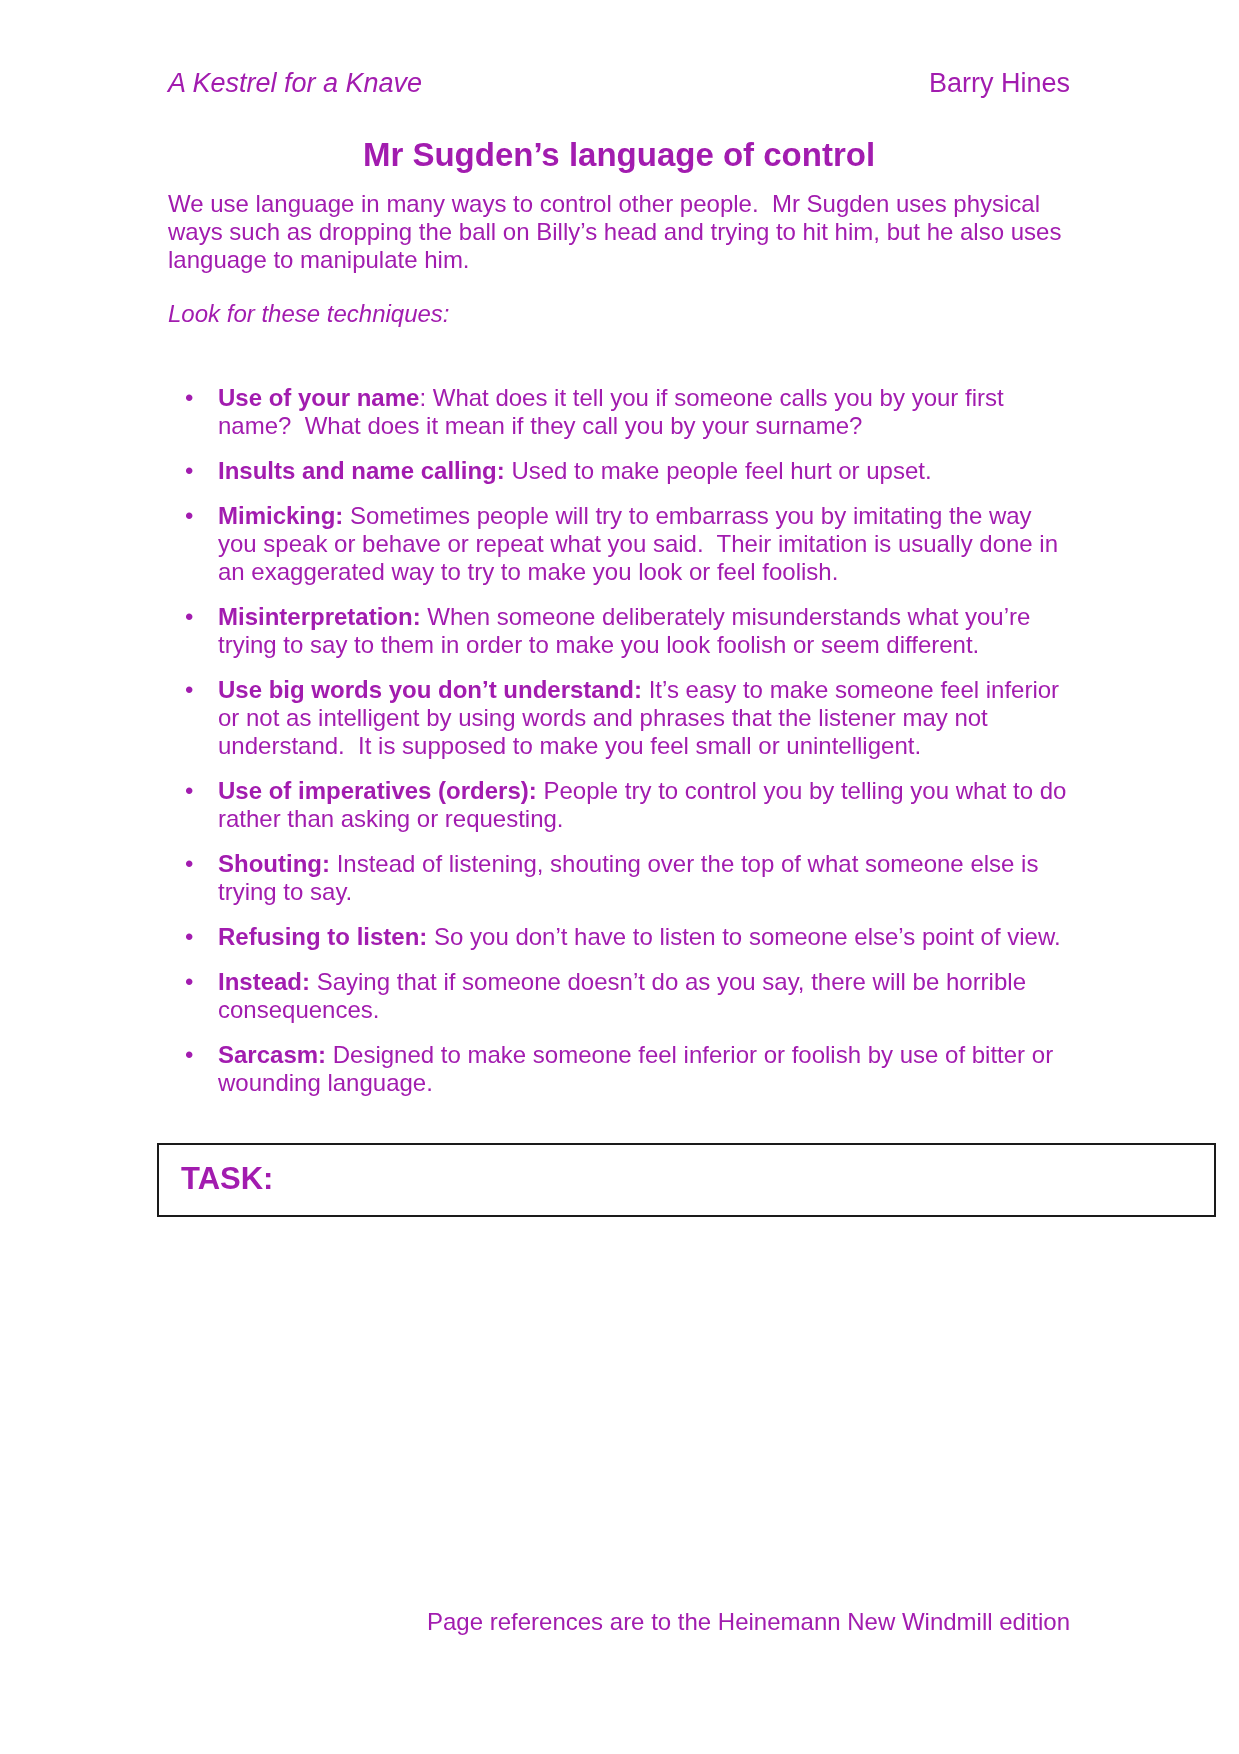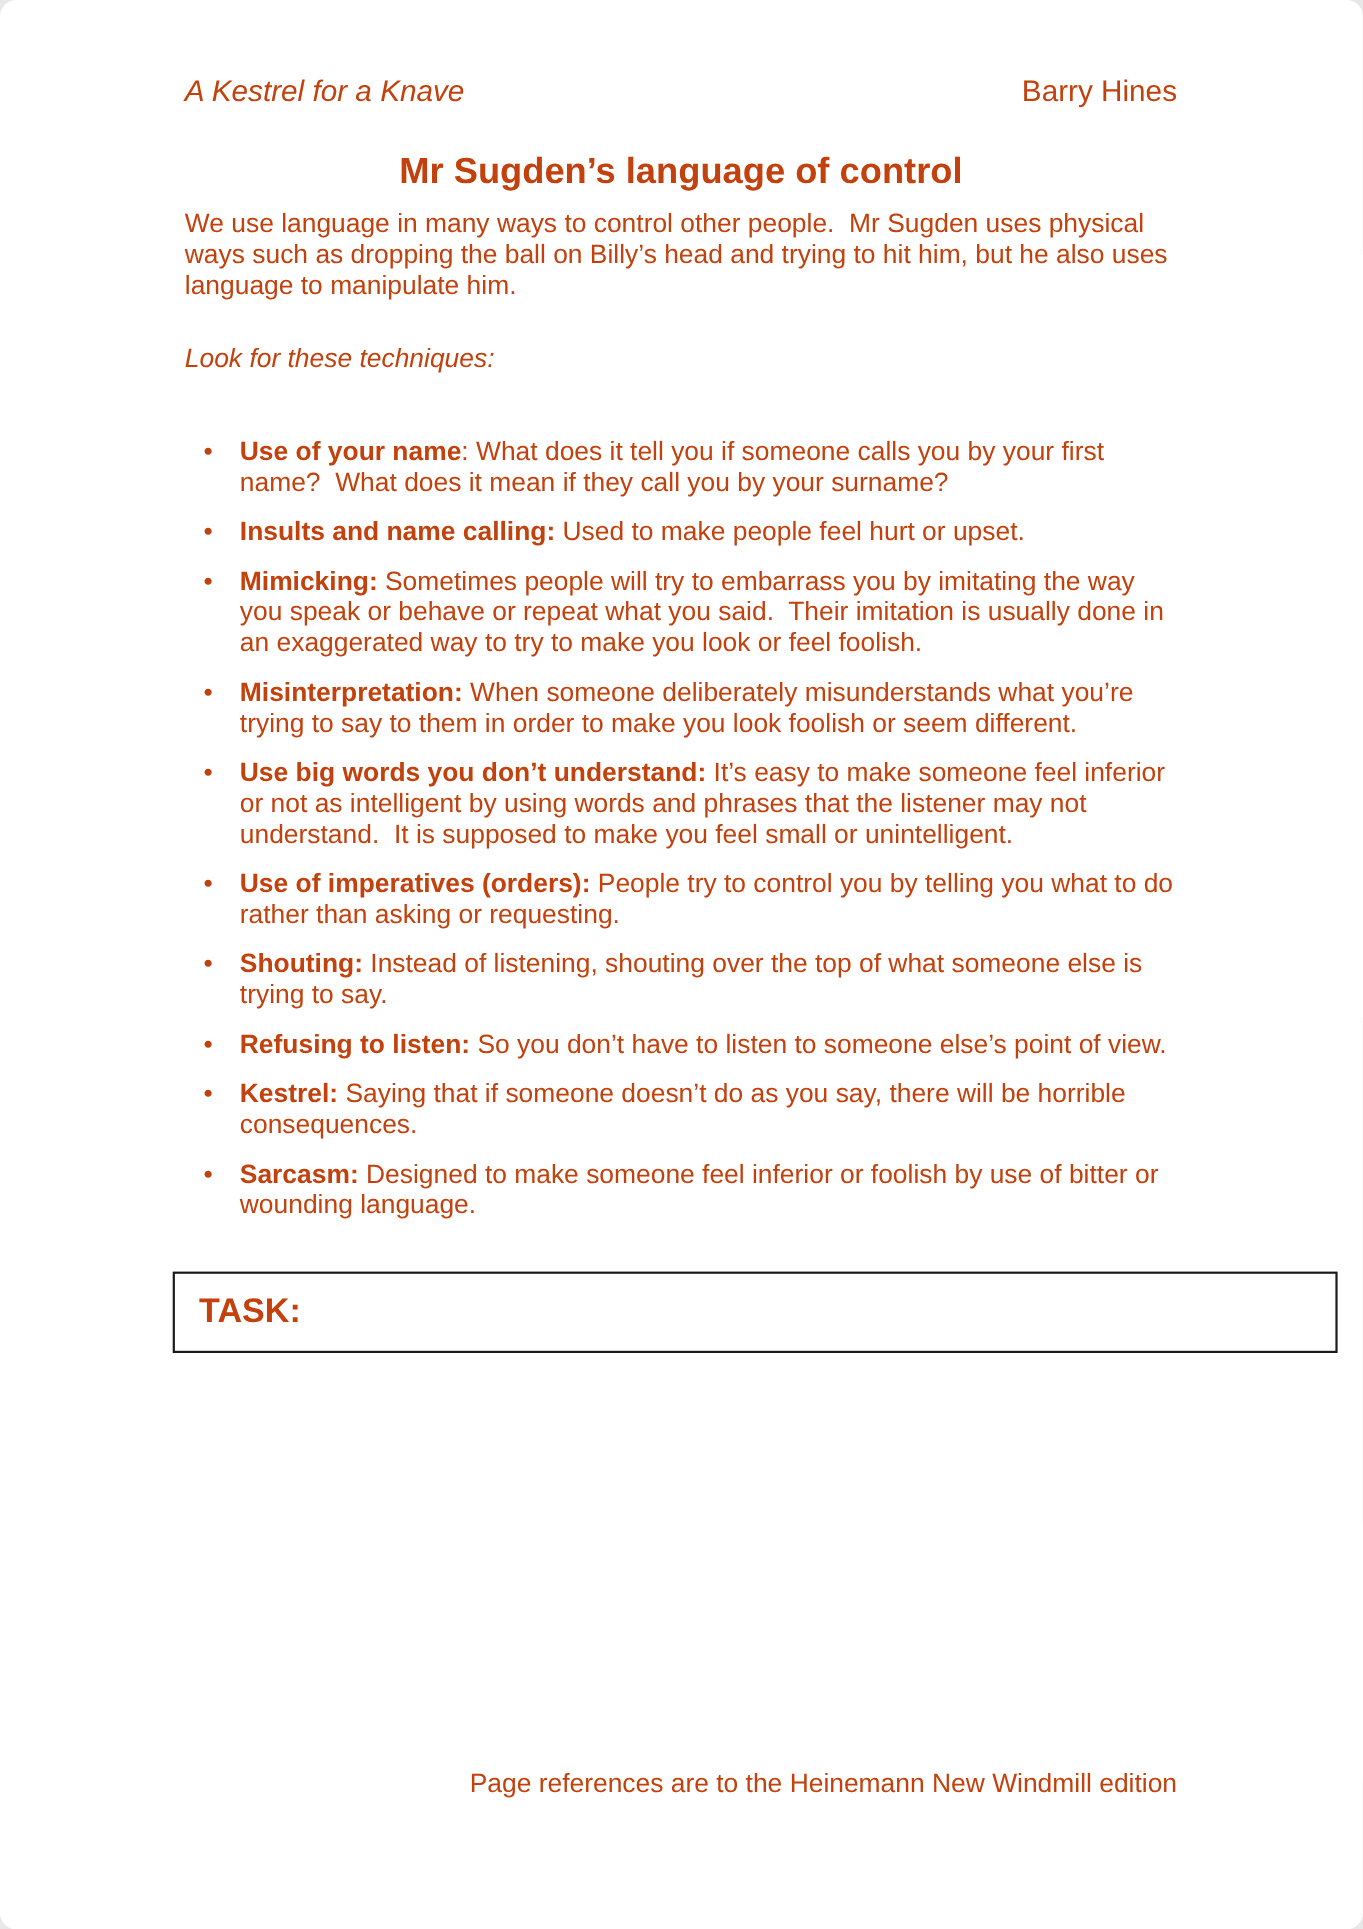--- a/index.html
+++ b/index.html
@@ -3,24 +3,23 @@
 <meta charset="utf-8">
 <style>
   * { margin: 0; padding: 0; box-sizing: border-box; }
   html, body { background: #e8e8e8; }
   .page {
     position: relative;
     width: 1239px;
     height: 1754px;
     margin: 0 auto;
     background: #ffffff;
-    color: #c2410c;
+    color: #a21caf;
     font-family: "Liberation Sans", sans-serif;
     overflow: hidden;
-    border-radius: 15px;
   }
   .content {
     padding: 68px 169px 0 168px;
   }
   .doc-header {
     display: flex;
     justify-content: space-between;
     align-items: baseline;
     font-size: 27px;
     line-height: 30px;
@@ -33,21 +32,21 @@
     line-height: 38px;
     font-weight: bold;
   }
   .intro {
     margin-top: 16px;
     font-size: 24px;
     line-height: 28px;
     white-space: pre-wrap;
   }
   .lead-in {
-    margin-top: 39px;
+    margin-top: 26px;
     font-size: 24px;
     line-height: 28px;
     font-style: italic;
   }
   ul.techniques {
     margin-top: 56px;
     list-style: none;
   }
   ul.techniques li {
     position: relative;
@@ -123,21 +122,21 @@
 
     <ul class="techniques">
         <li><span class="bullet">•</span><span class="li-text"><span class="term">Use of your name</span><span>: What does it tell you if someone calls you by your first name?  What does it mean if they call you by your surname?</span></span></li>
         <li><span class="bullet">•</span><span class="li-text"><span class="term">Insults and name calling:</span><span> Used to make people feel hurt or upset.</span></span></li>
         <li><span class="bullet">•</span><span class="li-text"><span class="term">Mimicking:</span><span> Sometimes people will try to embarrass you by imitating the way you speak or behave or repeat what you said.  Their imitation is usually done in an exaggerated way to try to make you look or feel foolish.</span></span></li>
         <li><span class="bullet">•</span><span class="li-text"><span class="term">Misinterpretation:</span><span> When someone deliberately misunderstands what you’re trying to say to them in order to make you look foolish or seem different.</span></span></li>
         <li><span class="bullet">•</span><span class="li-text"><span class="term">Use big words you don’t understand:</span><span> It’s easy to make someone feel inferior or not as intelligent by using words and phrases that the listener may not understand.  It is supposed to make you feel small or unintelligent.</span></span></li>
         <li><span class="bullet">•</span><span class="li-text"><span class="term">Use of imperatives (orders):</span><span> People try to control you by telling you what to do rather than asking or requesting.</span></span></li>
         <li><span class="bullet">•</span><span class="li-text"><span class="term">Shouting:</span><span> Instead of listening, shouting over the top of what someone else is trying to say.</span></span></li>
         <li><span class="bullet">•</span><span class="li-text"><span class="term">Refusing to listen:</span><span> So you don’t have to listen to someone else’s point of view.</span></span></li>
-        <li><span class="bullet">•</span><span class="li-text"><span class="term">Kestrel:</span><span> Saying that if someone doesn’t do as you say, there will be horrible consequences.</span></span></li>
+        <li><span class="bullet">•</span><span class="li-text"><span class="term">Instead:</span><span> Saying that if someone doesn’t do as you say, there will be horrible consequences.</span></span></li>
         <li><span class="bullet">•</span><span class="li-text"><span class="term">Sarcasm:</span><span> Designed to make someone feel inferior or foolish by use of bitter or wounding language.</span></span></li>
       </ul>
 
     <div class="task-box">
       <div class="task-heading">TASK:</div>
     </div>
 
   </div>
 
   <div class="footer-note">Page references are to the Heinemann New Windmill edition</div>

